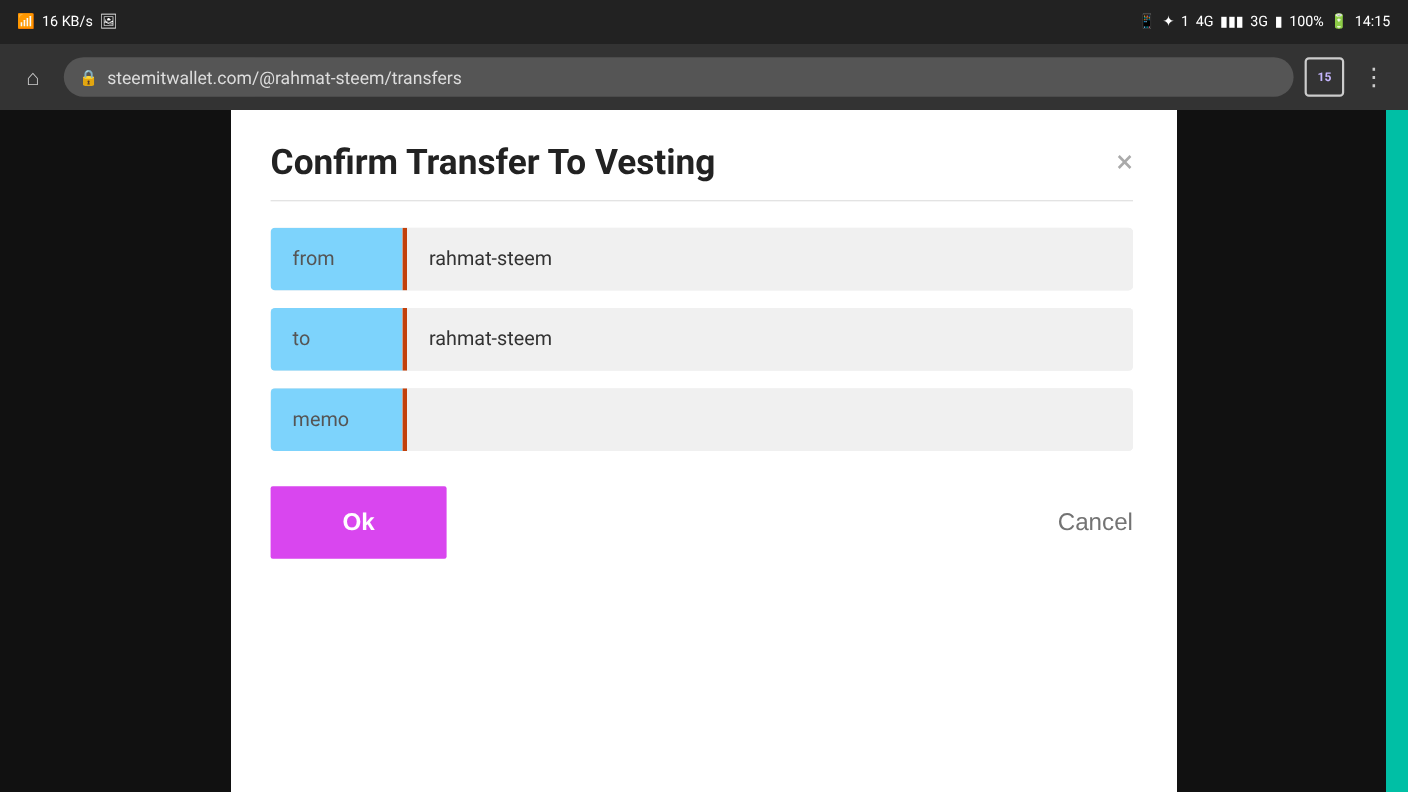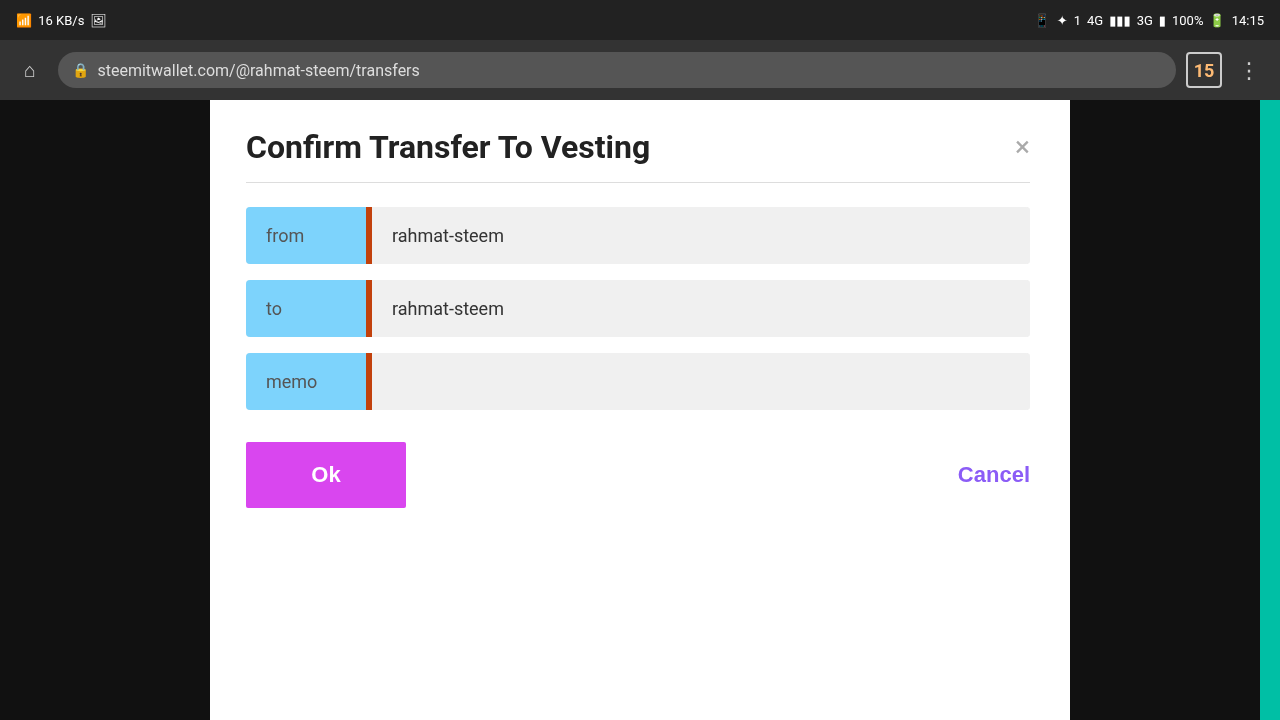--- a/index.html
+++ b/index.html
@@ -77,22 +77,22 @@
       font-size: 16px;
     }
     .tabs-btn {
       width: 36px;
       height: 36px;
       border: 2px solid #ccc;
       border-radius: 4px;
       display: flex;
       align-items: center;
       justify-content: center;
-      color: #fdba74;
-      font-size: 18px;
+      color: #c4b5fd;
+      font-size: 11px;
       font-weight: bold;
     }
     .menu-btn {
       width: 36px;
       height: 36px;
       display: flex;
       align-items: center;
       justify-content: center;
       color: #ccc;
       font-size: 22px;
@@ -170,21 +170,21 @@
       color: #555;
       background: #7dd3fc;
       font-weight: 400;
     }
     .form-value {
       flex: 1;
       padding: 18px 20px;
       font-size: 18px;
       color: #333;
       background: #f0f0f0;
-      border-left: 6px solid #c2410c;
+      border-left: 4px solid #c2410c;
     }
     .form-value.empty {
       color: transparent;
     }
 
     
     .dialog-actions {
       display: flex;
       align-items: center;
       justify-content: space-between;
@@ -197,24 +197,23 @@
       padding: 20px 60px;
       font-size: 22px;
       font-weight: 600;
       cursor: pointer;
       border-radius: 2px;
       min-width: 160px;
     }
     .cancel-btn {
       background: none;
       border: none;
-      color: #8b5cf6;
+      color: #737373;
       font-size: 22px;
       cursor: pointer;
-      font-weight: bold;
     }
   </style>
 </head>
 <body>
 
 <div class="status-bar">
   <div class="status-left">
     <span>📶</span>
     <span>16 KB/s</span>
     <span>🖼</span>

